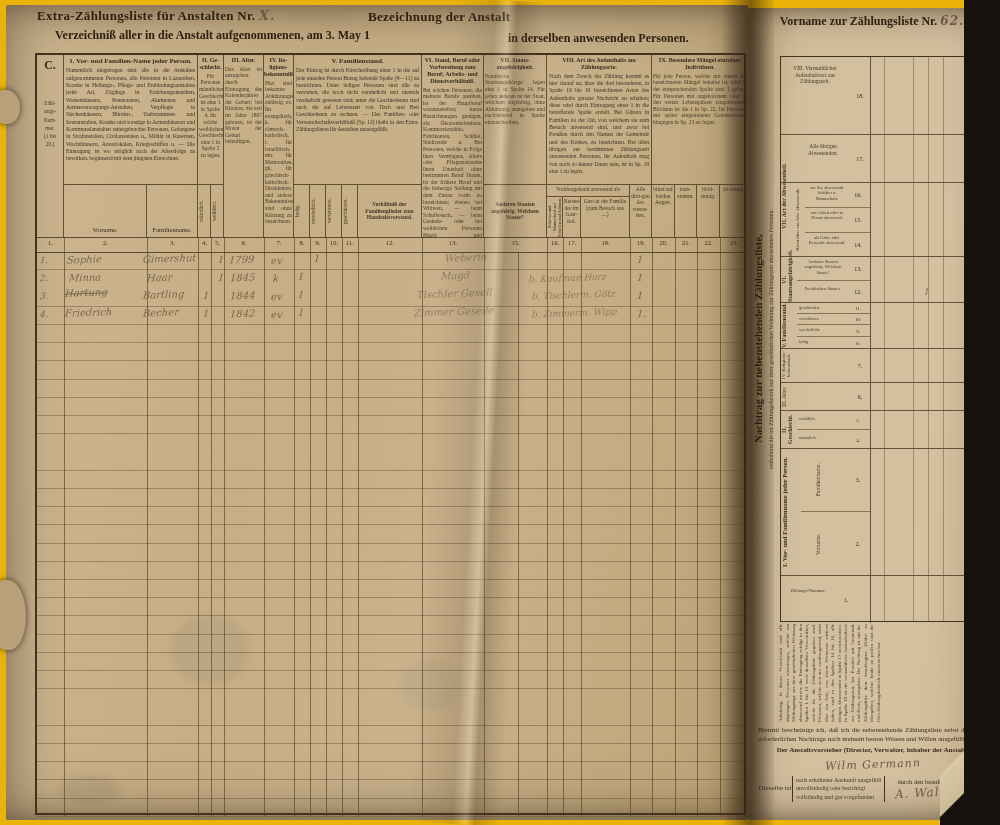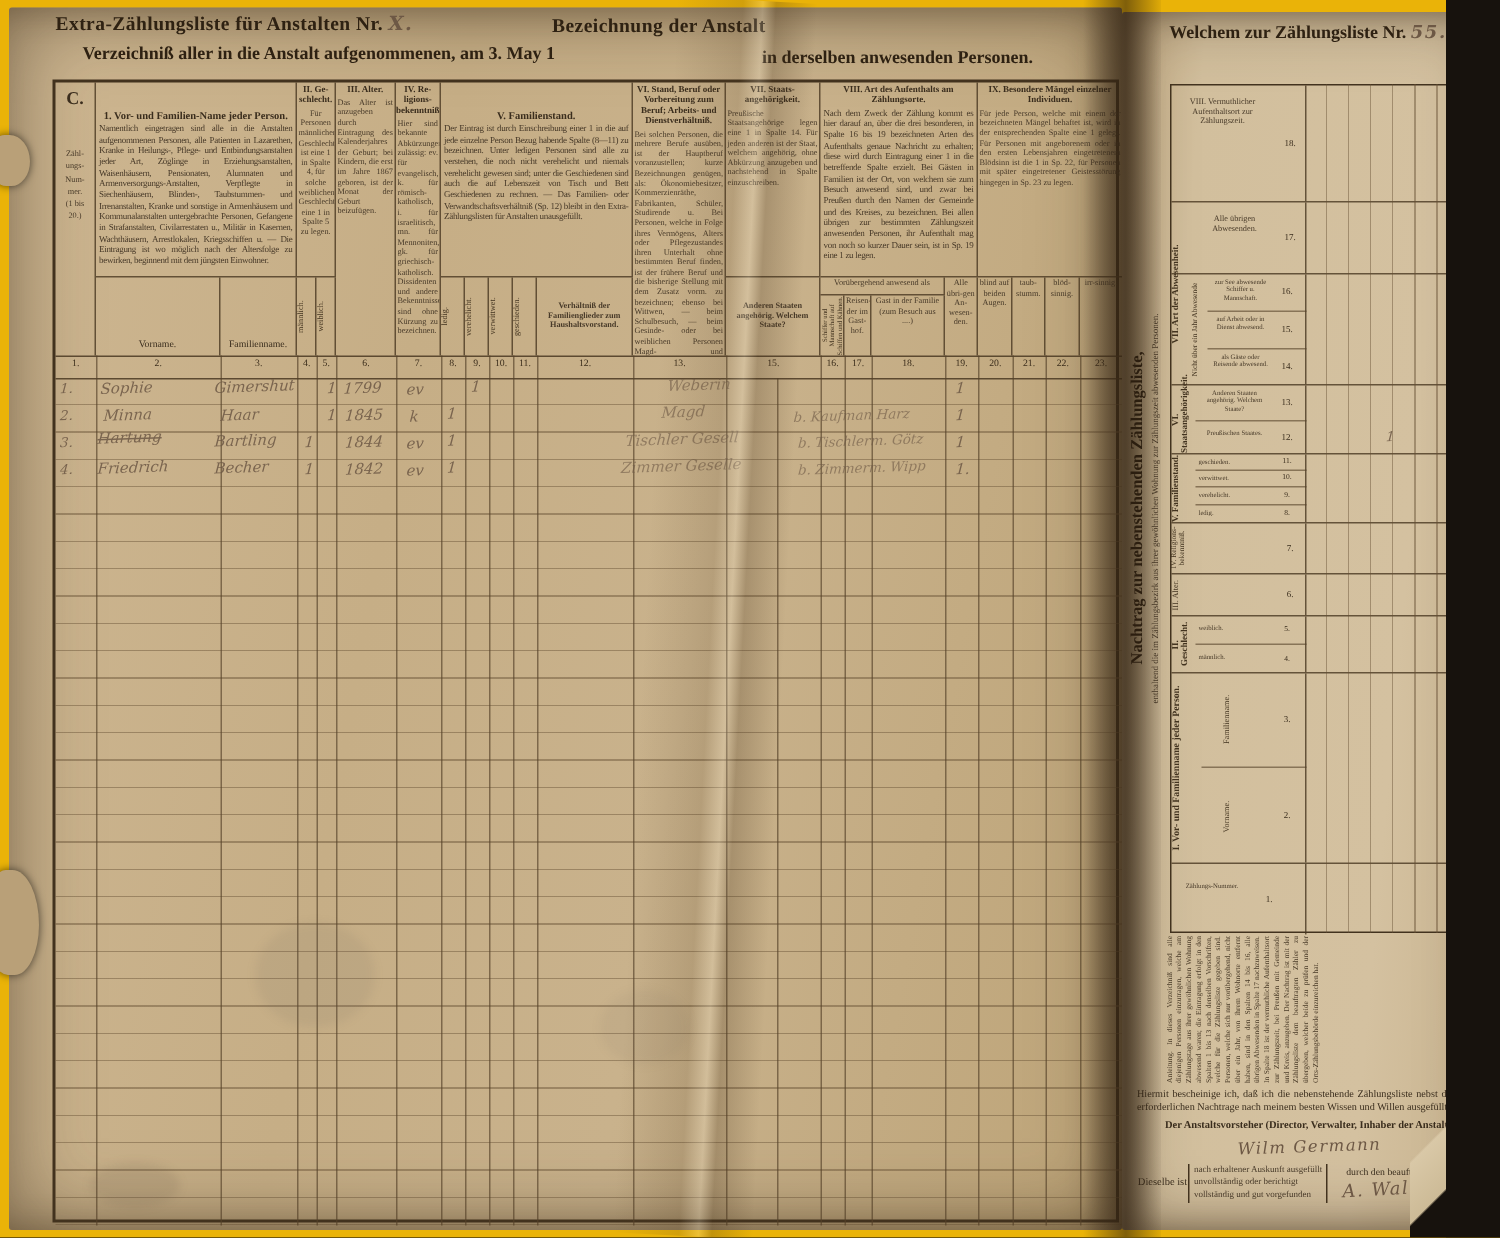--- a/index.html
+++ b/index.html
@@ -13,21 +13,21 @@
     border-radius:2px;}
   #page-right{left:748px;top:8px;width:246px;height:812px;
     background:linear-gradient(95deg,#c3ab84 0%,#d2bf9d 18%,#d4c1a0 70%,#c7b28d 100%);
     box-shadow:inset 0 0 45px rgba(55,38,18,.5), inset 10px 0 18px rgba(50,34,16,.4);
     border-radius:2px;}
   
   #mtable{left:35px;top:53px;width:711px;height:762px;border:2px solid #42321e;}
   .cell{position:absolute;box-sizing:border-box;overflow:hidden;}
   .bR{border-right:1px solid rgba(73,55,33,.8);}
   .bB{border-bottom:1px solid rgba(73,55,33,.8);}
-  .gt{font-weight:bold;font-size:7px;line-height:1.2;text-align:center;padding:18px 1px 1px;}
+  .gt{font-weight:bold;font-size:7px;line-height:1.2;text-align:center;padding:2px 1px 1px;}
   .gts{font-weight:bold;font-size:6px;line-height:1.15;text-align:center;padding:2px 0 1px;}
   .gb{font-size:6px;line-height:1.22;text-align:justify;padding:1px 2px;color:#483a29;letter-spacing:-.2px;}
   .gbt{font-size:5.5px;line-height:1.2;text-align:center;color:#483a29;padding:1px;}
   .sub{font-size:6.5px;text-align:center;line-height:1.15;}
   .subw{display:flex;align-items:flex-end;justify-content:center;padding-bottom:4px;}
   .rot{writing-mode:vertical-rl;transform:rotate(180deg);font-size:5.5px;text-align:center;color:#42331f;}
   .numrow{font-size:6.5px;text-align:center;color:#3c2e1c;}
   .vline{position:absolute;width:1px;background:rgba(85,65,40,.65);}
   .hline{position:absolute;height:1px;background:rgba(73,55,33,.85);left:0;width:711px;}
   #rowsbg{left:0;top:197px;width:711px;height:565px;
@@ -76,22 +76,22 @@
   <div id="page-right" class="abs"></div>
 
   <div class="abs hdr1" style="left:37px;top:8px;">
     <span>Extra-Zählungsliste für Anstalten Nr.</span>
     <span class="sig" style="font-size:13px;">X.</span>
   </div>
   <div class="abs hdr1" style="left:368px;top:9px;">
     <span>Bezeichnung der Anstalt</span>
   </div>
   <div class="abs hdr2" style="left:758px;top:14px;width:228px;text-align:center;">
-    <span>Welchem zur Zählungsliste Nr.</span>
-    <span class="sig" style="font-size:12px;">55.</span>
+    <span>Vorname zur Zählungsliste Nr.</span>
+    <span class="sig" style="font-size:12px;">62.</span>
   </div>
   <div class="abs hdr2" style="left:55px;top:28px;">
     <span>Verzeichniß aller in die Anstalt aufgenommenen, am 3. May 1</span>
   </div>
   <div class="abs hdr2" style="left:508px;top:31px;">
     <span>in derselben anwesenden Personen.</span>
   </div>
 
   <div id="mtable" class="abs">
 

